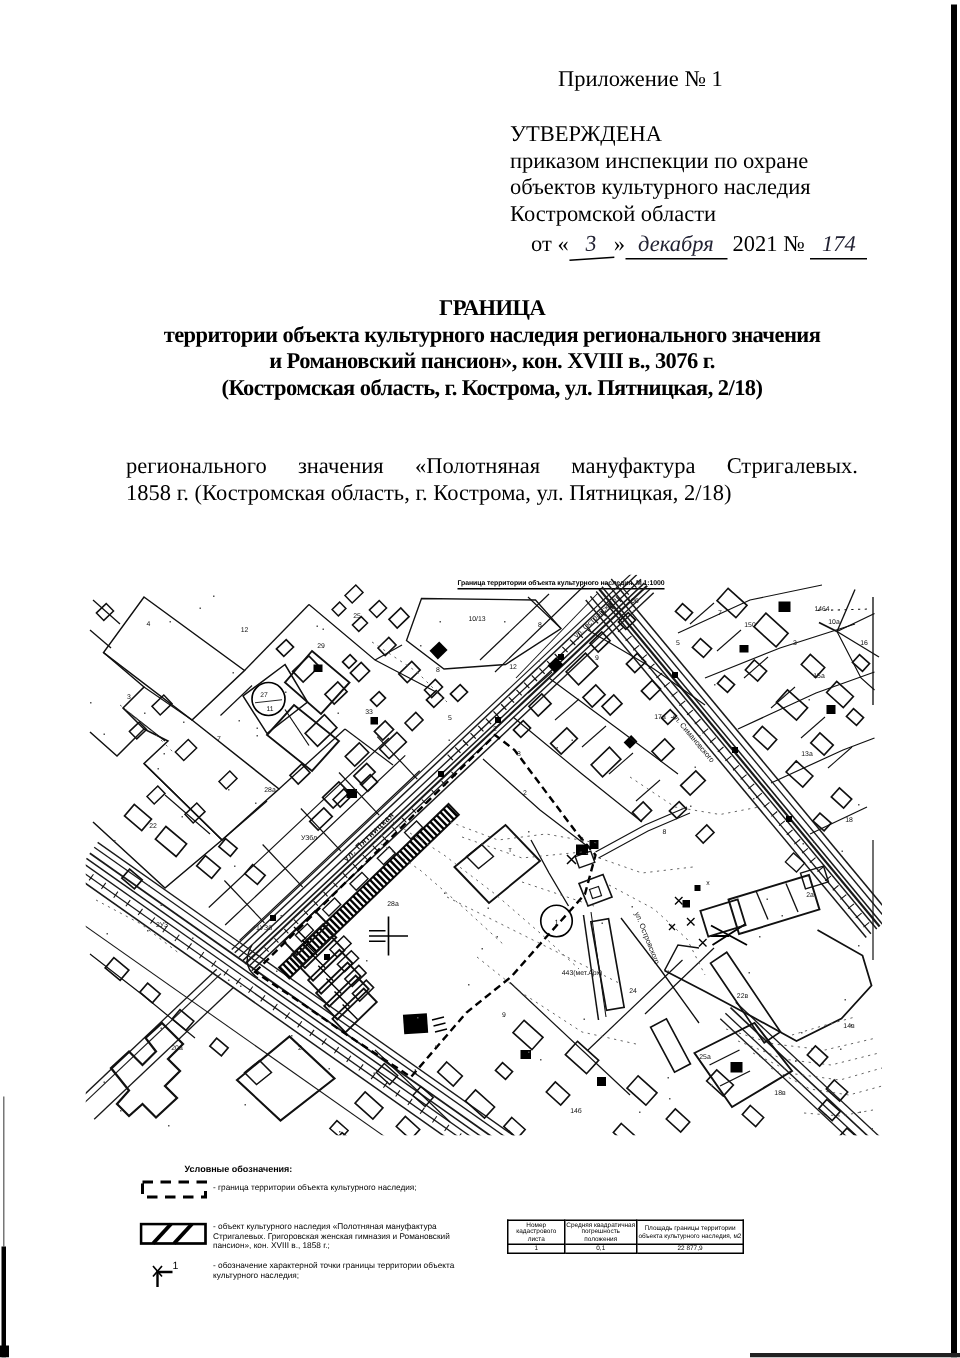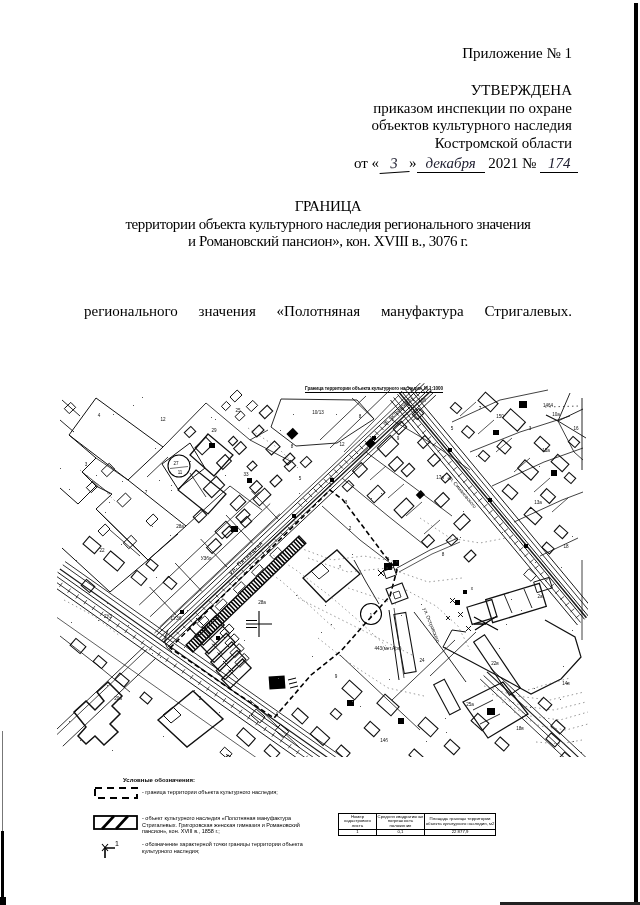--- a/index.html
+++ b/index.html
@@ -1,36 +1,38 @@
 <!DOCTYPE html>
 <html><head><meta charset="utf-8">
 <style>
 html,body{margin:0;padding:0}
 body{width:640px;height:905px;position:relative;background:#fff;font-family:"Liberation Serif",serif;color:#000;overflow:hidden}
 .abs{position:absolute}
-.r{text-align:right}
+.r{text-align:left}
 .j{text-align:justify;text-align-last:justify}
 .hw{font-family:"Liberation Serif",serif;font-style:italic;color:#223}
 .nw{white-space:nowrap}
 </style></head><body>
 
-<div class="abs" style="left:372px;top:45px;width:200px;font-size:15px;text-align:right">Приложение № 1</div>
+<div class="abs" style="left:372px;top:45px;width:200px;font-size:15px;text-align:left">Приложение № 1</div>
 
 <div class="abs r" style="left:340px;top:82px;width:232px;font-size:15px;line-height:17.7px">УТВЕРЖДЕНА<br>приказом инспекции по охране<br>объектов культурного наследия<br>Костромской области</div>
 
 <div class="abs nw" style="left:354px;top:155px;font-size:15px">от «<span class="hw" style="display:inline-block;width:30px;border-bottom:1px solid #000;text-align:center;transform:rotate(-4deg)">3</span>»<span class="hw" style="display:inline-block;width:68px;border-bottom:1px solid #000;text-align:center">декабря</span> 2021 № <span class="hw" style="display:inline-block;width:38px;border-bottom:1px solid #000;text-align:center">174</span></div>
 
-<div class="abs" style="left:84px;top:198px;width:488px;font-size:15px;line-height:17.6px;font-weight:normal;text-align:center;letter-spacing:-0.38px">
+<div class="abs" style="left:84px;top:198px;width:488px;font-size:15px;line-height:17.6px;font-weight:bold;text-align:center;letter-spacing:-0.38px">
 <div class="nw">ГРАНИЦА</div>
 <div class="nw">территории объекта культурного наследия регионального значения</div>
 <div class="nw">и Романовский пансион», кон. XVIII в., 3076 г.</div>
+<div class="nw">(Костромская область, г. Кострома, ул. Пятницкая, 2/18)</div>
 </div>
 
 <div class="abs" style="left:84px;top:303px;width:488px;font-size:15px;line-height:17.5px">
 <div class="j">регионального значения «Полотняная мануфактура Стригалевых.</div>
+<div>1858 г. (Костромская область, г. Кострома, ул. Пятницкая, 2/18)</div>
 </div>
 
 <div class="abs nw" style="left:305px;top:386px;font-size:4.6px;font-family:'Liberation Sans',sans-serif;font-weight:bold;border-bottom:1px solid #000;padding-bottom:0.5px;letter-spacing:-0.05px">Граница территории объекта культурного наследия&nbsp; М 1:1000</div>
 
 <svg width="531" height="374" viewBox="57 383 531 374" style="position:absolute;left:57px;top:383px" font-family="Liberation Sans, sans-serif" fill="#111">
 <defs>
       <clipPath id="mc">
         <rect x="57" y="383" width="531" height="374"></rect>
       </clipPath>
     </defs>

